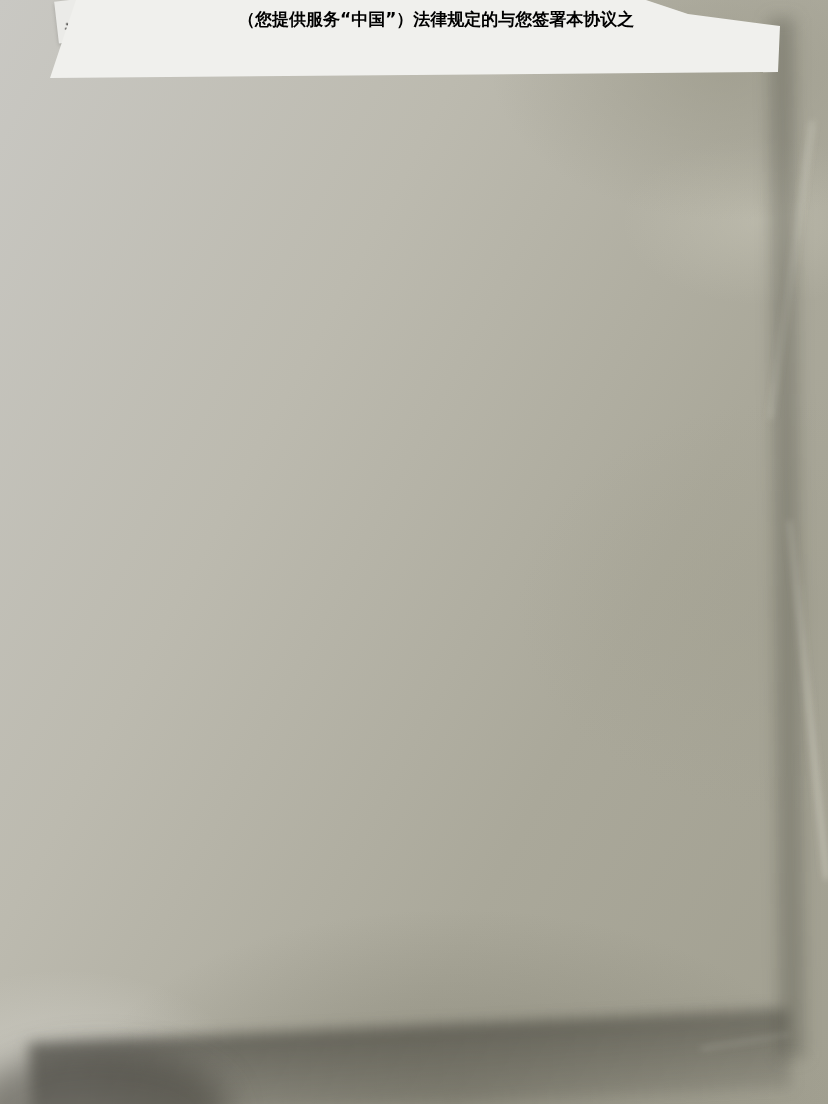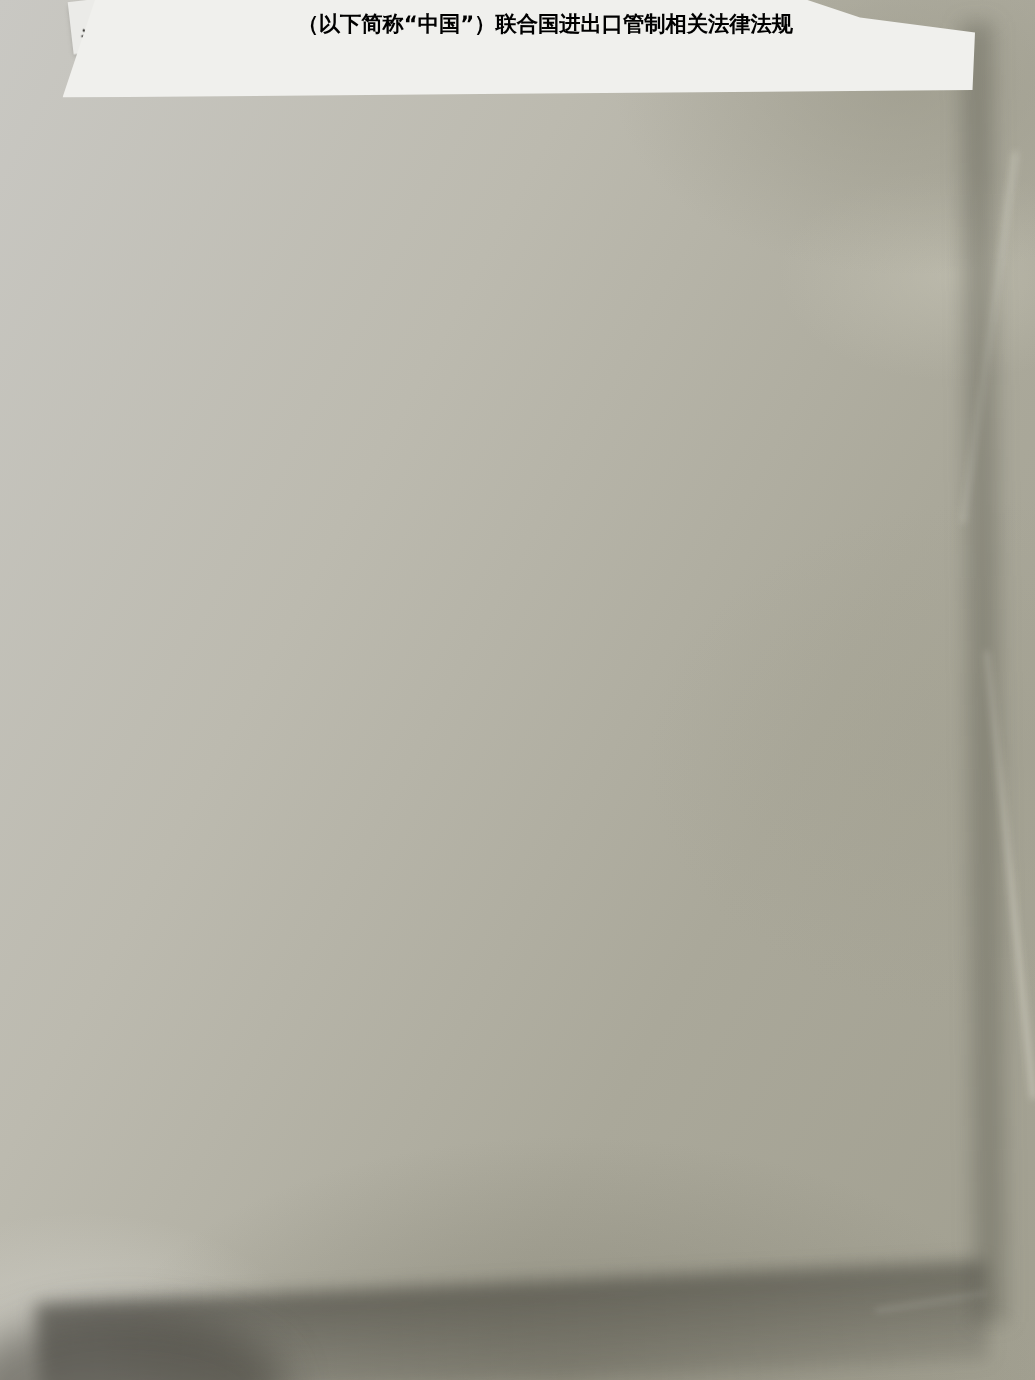--- a/index.html
+++ b/index.html
@@ -127,21 +127,21 @@
   <div class="counter-shadow-bottom"></div>
   <div class="counter-shadow-right"></div>
   <div class="counter-shadow-hand"></div>
 
   <div class="sheet-corner">
     <span class="frag">议的</span>
     <span class="scribble"></span>
   </div>
 
   <div class="sheet-top"></div>
-  <div class="sheet-top-line">（以下简称“中国”）联合国进出口管制相关法律法规</div>
+  <div class="sheet-top-line">（您提供服务“中国”）法律规定的与您签署本协议之</div>
 
   <div class="stack-right"></div>
   <div class="stack-bl"></div>
 
   <div class="page">
     <div class="page-edge-shade"></div>
     <div class="crease-v"></div>
     <div class="crease-d"></div>
 
     <div class="ghost" style="left:430px;top:126px;width:312px;"></div>

